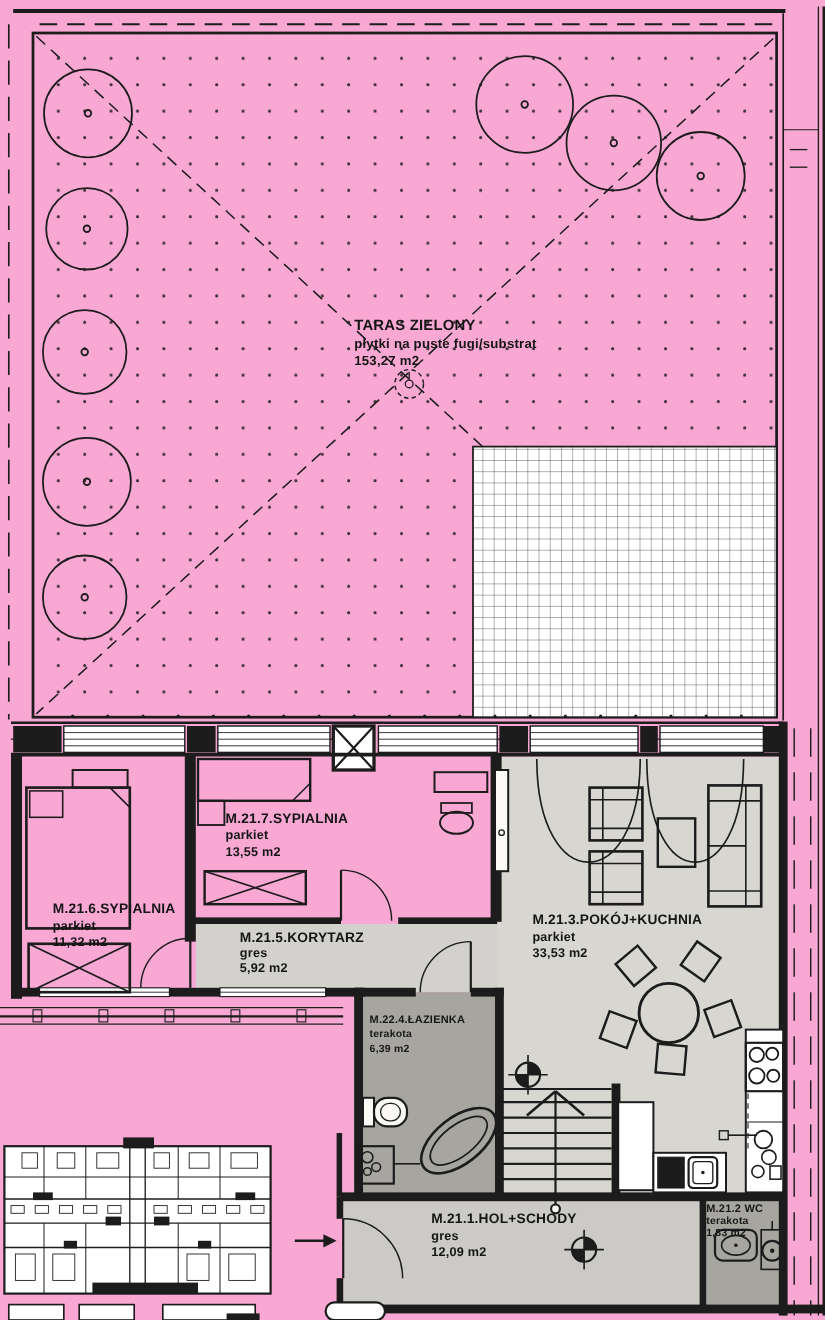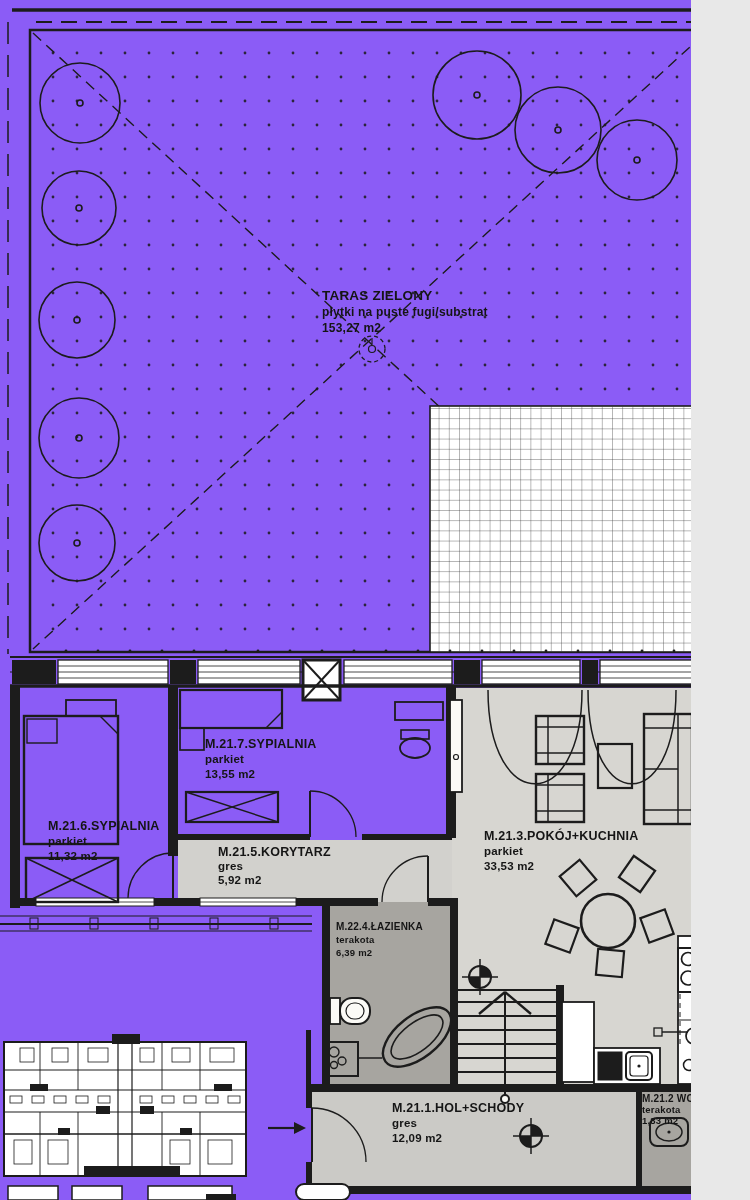--- a/index.html
+++ b/index.html
@@ -1,16 +1,16 @@
 <!DOCTYPE html>
 <html><head>
 <meta charset="utf-8">
 <style>
   html,body{margin:0;padding:0;background:#e8e8e8;}
-  .sheet{position:relative;width:691px;height:1200px;background:#8b5cf6;overflow:hidden;
+  .sheet{position:relative;width:750px;height:1200px;background:#f9a8d4;overflow:hidden;
          font-family:"Liberation Sans", sans-serif;}
   svg{position:absolute;left:0;top:0;}
   text{fill:#151515;font-family:"Liberation Sans", sans-serif;letter-spacing:.2px;}
   .lbl-main{font-size:12.5px;font-weight:700;}
   .lbl-sub{font-size:11.5px;font-weight:600;}
   .lbl-big{font-size:13.5px;font-weight:700;}
   .lbl-big2{font-size:12px;font-weight:600;}
   .lbl-sm{font-size:10px;font-weight:700;}
   .lbl-sm2{font-size:9.5px;font-weight:600;}
 </style>

